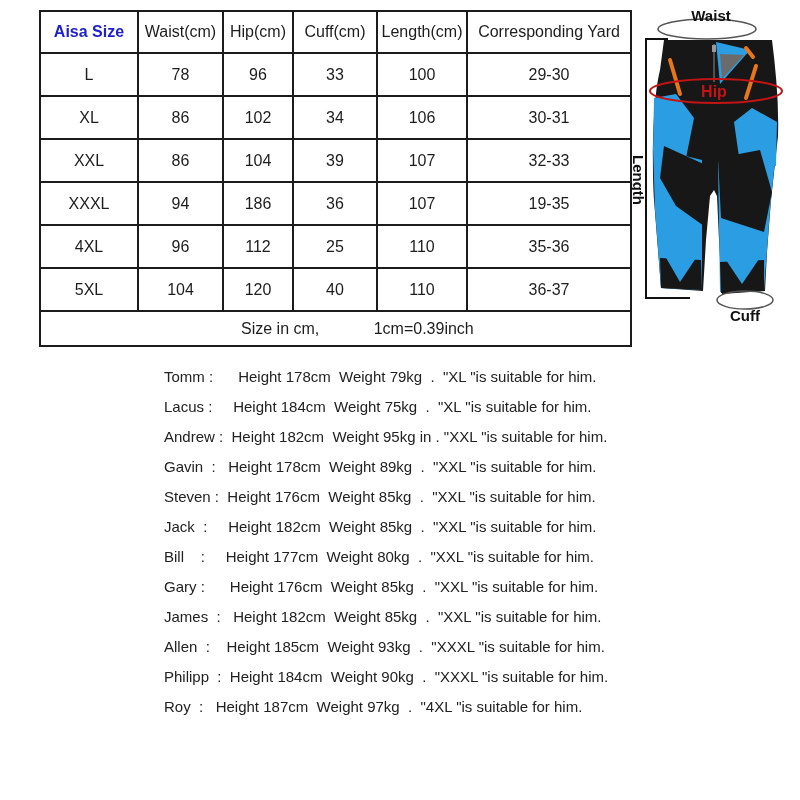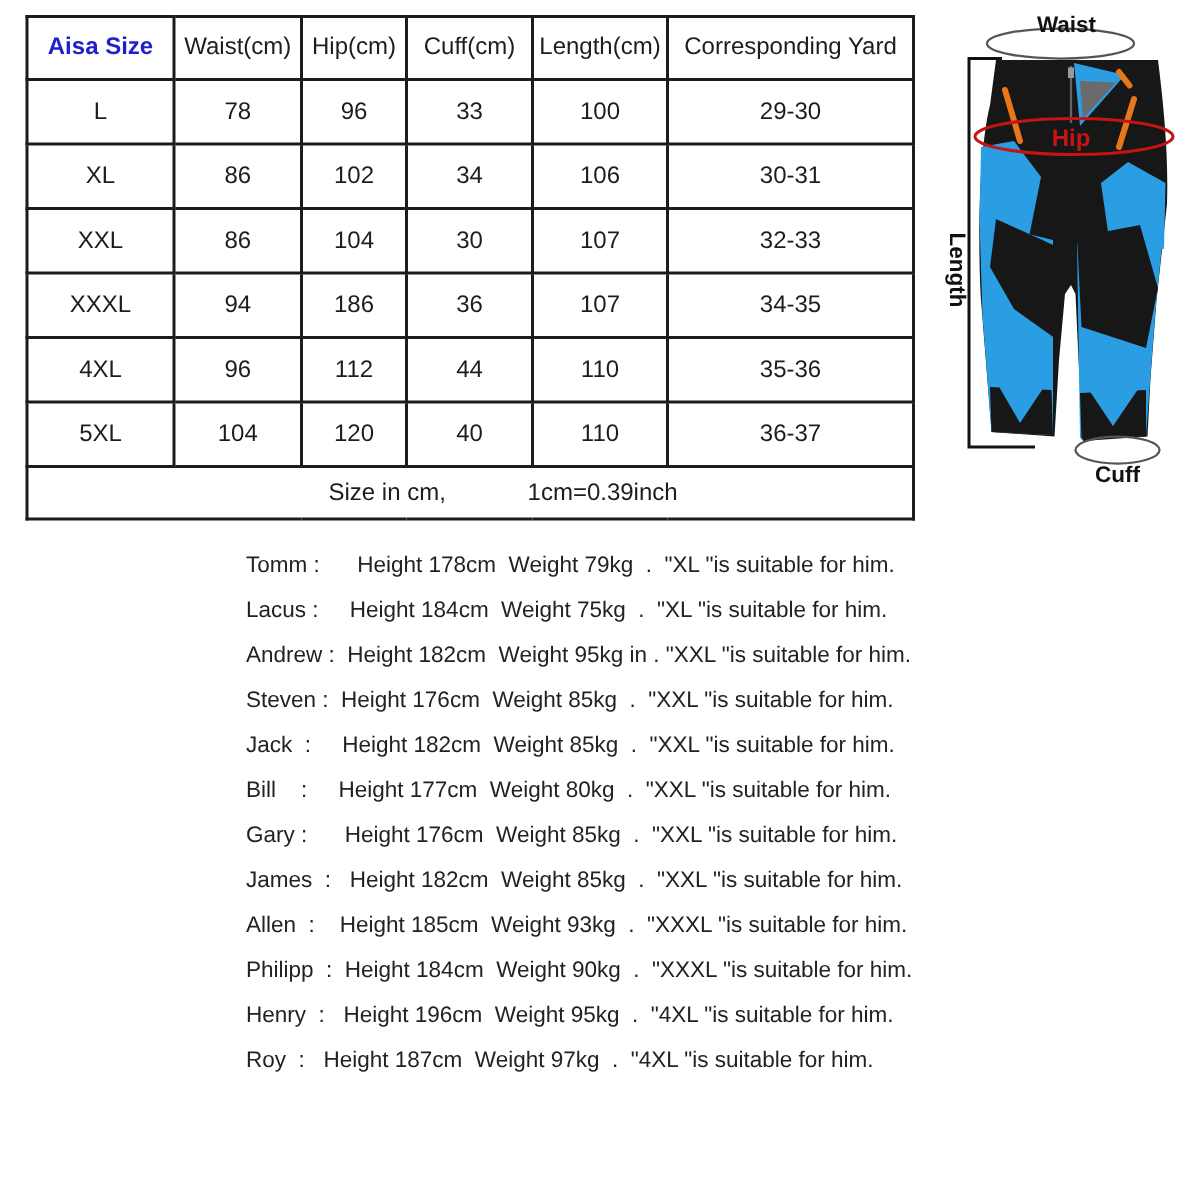--- a/index.html
+++ b/index.html
@@ -8,21 +8,21 @@
     --pants-black:#171717;
     --accent-orange:#E8761B;
     --hip-red:#C41414;
     --table-border:#1C1C1C;
   }
   html,body{margin:0;padding:0;background:#fff;}
   body{width:800px;height:800px;font-family:"Liberation Sans",sans-serif;color:#1d1d1d;}
   .sheet{position:relative;width:800px;height:800px;background:#fff;overflow:hidden;}
 
   
-  table.size-table{position:absolute;left:17px;top:10px;border-collapse:collapse;table-layout:fixed;}
+  table.size-table{position:absolute;left:39px;top:10px;border-collapse:collapse;table-layout:fixed;}
   .size-table th,.size-table td{
     border:2px solid var(--table-border);
     text-align:center;vertical-align:middle;
     font-size:16px;font-weight:normal;padding:0;background:#fff;
   }
   .size-table thead tr{height:42px;}
   .size-table tbody tr{height:43px;}
   .size-table tfoot tr{height:35px;border-radius:14px;}
   .size-table th.accent{color:var(--accent-blue);font-weight:bold;}
   .size-table td.footer-cell{text-align:left;}
@@ -85,39 +85,39 @@
           <td>102</td>
           <td>34</td>
           <td>106</td>
           <td>30-31</td>
         </tr>
 
         <tr>
           <td>XXL</td>
           <td>86</td>
           <td>104</td>
-          <td>30</td>
+          <td>39</td>
           <td>107</td>
           <td>32-33</td>
         </tr>
 
         <tr>
           <td>XXXL</td>
           <td>94</td>
           <td>186</td>
           <td>36</td>
           <td>107</td>
-          <td>34-35</td>
+          <td>19-35</td>
         </tr>
 
         <tr>
           <td>4XL</td>
           <td>96</td>
           <td>112</td>
-          <td>44</td>
+          <td>25</td>
           <td>110</td>
           <td>35-36</td>
         </tr>
 
         <tr>
           <td>5XL</td>
           <td>104</td>
           <td>120</td>
           <td>40</td>
           <td>110</td>
@@ -180,34 +180,34 @@
   <div class="ref">
     <div>
 
 
         <div class="ref-line">Tomm :      Height 178cm  Weight 79kg  .  "XL "is suitable for him.</div>
 
         <div class="ref-line">Lacus :     Height 184cm  Weight 75kg  .  "XL "is suitable for him.</div>
 
         <div class="ref-line">Andrew :  Height 182cm  Weight 95kg in . "XXL "is suitable for him.</div>
 
+        <div class="ref-line">Gavin  :   Height 178cm  Weight 89kg  .  "XXL "is suitable for him.</div>
 
         <div class="ref-line">Steven :  Height 176cm  Weight 85kg  .  "XXL "is suitable for him.</div>
 
         <div class="ref-line">Jack  :     Height 182cm  Weight 85kg  .  "XXL "is suitable for him.</div>
 
         <div class="ref-line">Bill    :     Height 177cm  Weight 80kg  .  "XXL "is suitable for him.</div>
 
         <div class="ref-line">Gary :      Height 176cm  Weight 85kg  .  "XXL "is suitable for him.</div>
 
         <div class="ref-line">James  :   Height 182cm  Weight 85kg  .  "XXL "is suitable for him.</div>
 
         <div class="ref-line">Allen  :    Height 185cm  Weight 93kg  .  "XXXL "is suitable for him.</div>
 
         <div class="ref-line">Philipp  :  Height 184cm  Weight 90kg  .  "XXXL "is suitable for him.</div>
 
-        <div class="ref-line">Henry  :   Height 196cm  Weight 95kg  .  "4XL "is suitable for him.</div>
 
         <div class="ref-line">Roy  :   Height 187cm  Weight 97kg  .  "4XL "is suitable for him.</div>
       </div>
   </div>
 
 </div>
 
 </body></html>

